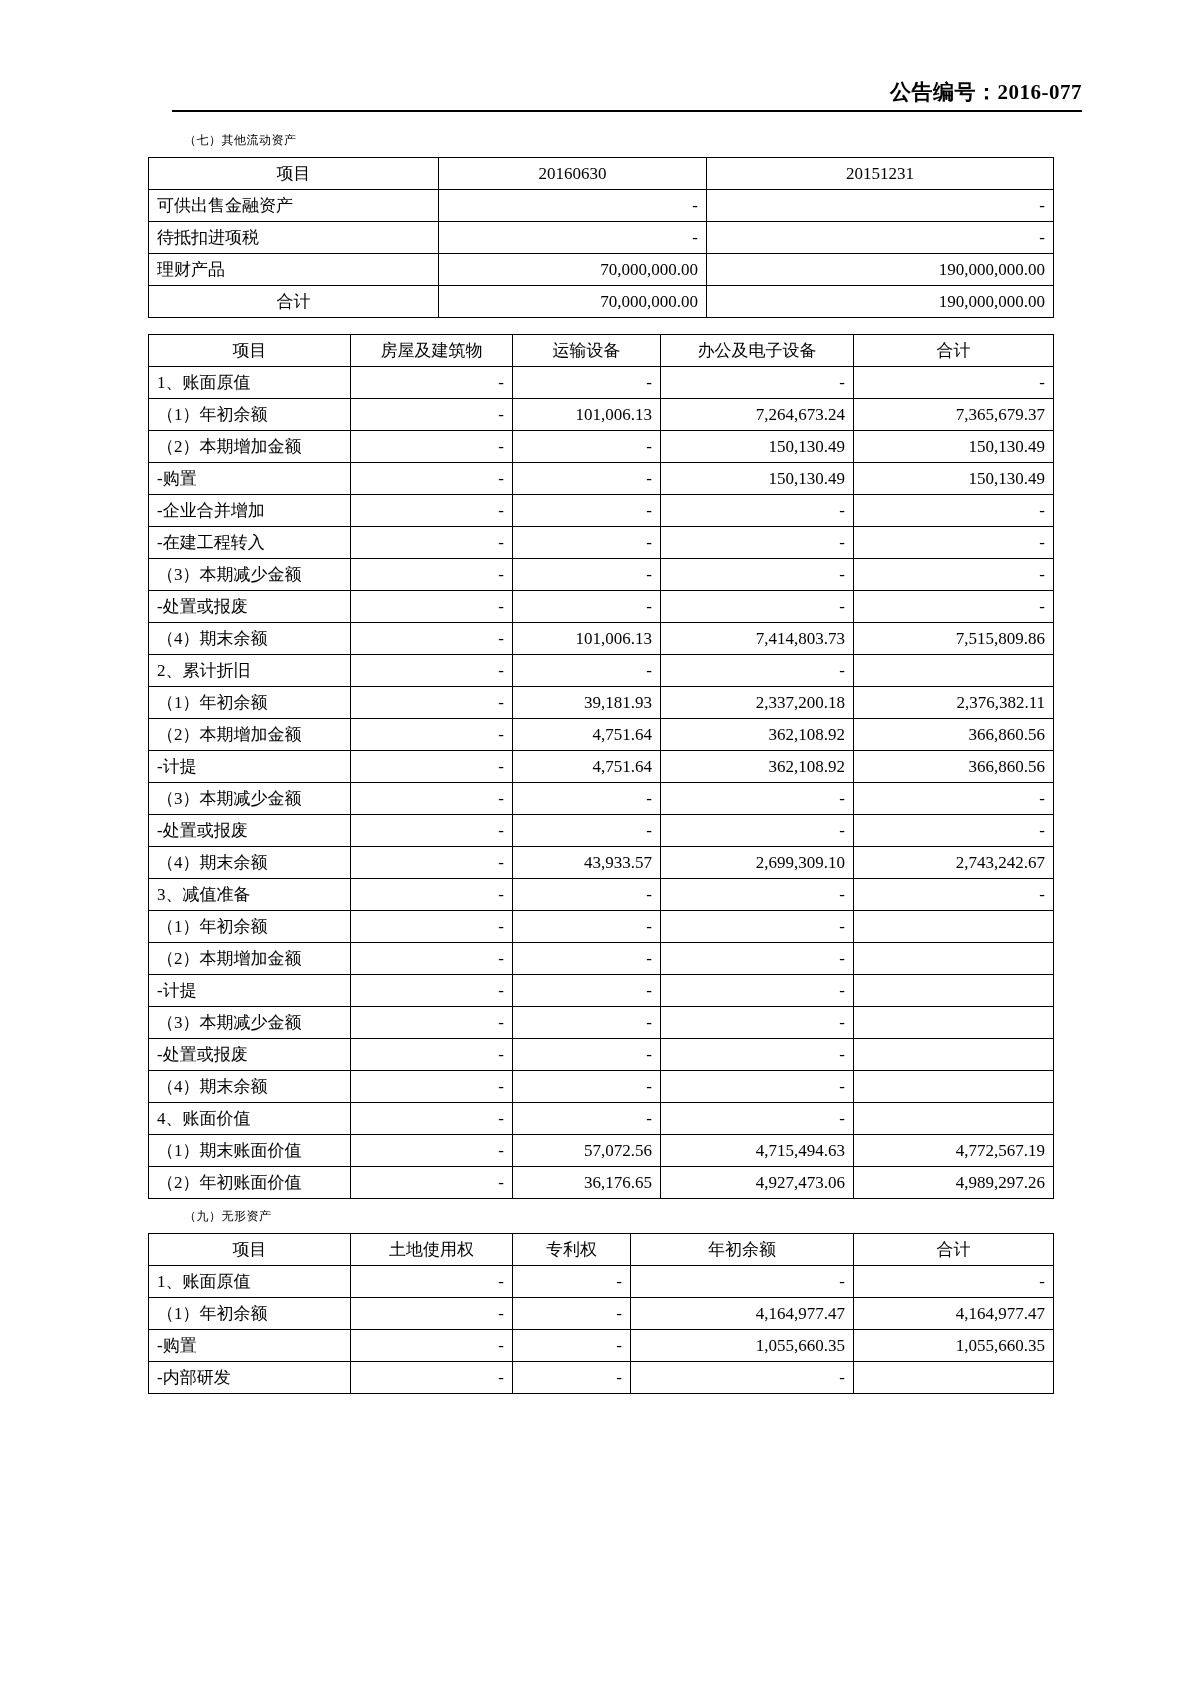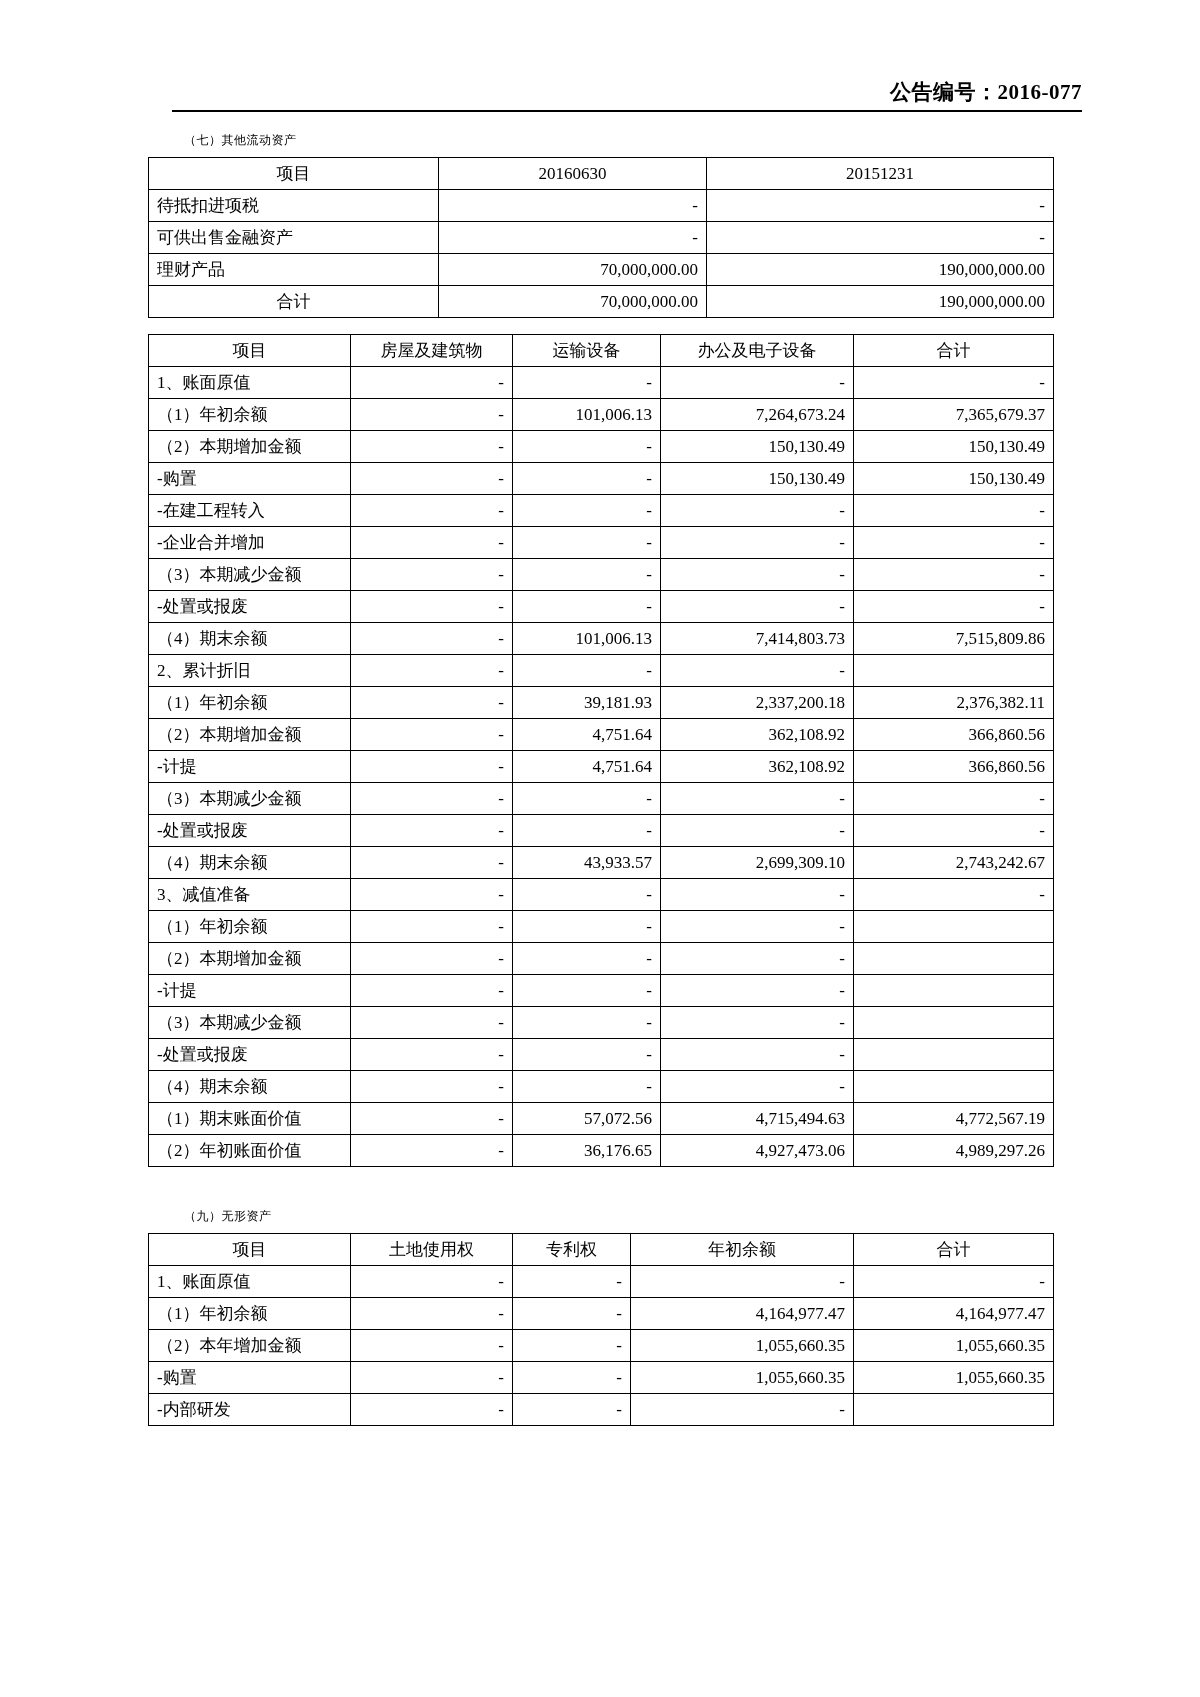--- a/index.html
+++ b/index.html
@@ -92,26 +92,26 @@
       </colgroup>
       <thead>
         <tr>
           <th class="c">项目</th>
           <th class="c">20160630</th>
           <th class="c">20151231</th>
         </tr>
       </thead>
       <tbody>
         <tr>
-          <td class="l">待抵扣进项税</td>
+          <td class="l">可供出售金融资产</td>
           <td class="r">-</td>
           <td class="r">-</td>
         </tr>
         <tr>
-          <td class="l">可供出售金融资产</td>
+          <td class="l">待抵扣进项税</td>
           <td class="r">-</td>
           <td class="r">-</td>
         </tr>
         <tr>
           <td class="l">理财产品</td>
           <td class="r">70,000,000.00</td>
           <td class="r">190,000,000.00</td>
         </tr>
         <tr>
           <td class="c">合计</td>
@@ -163,28 +163,28 @@
             <td class="r">150,130.49</td>
           </tr>
           <tr>
             <td class="l indent2">-购置</td>
             <td class="r">-</td>
             <td class="r">-</td>
             <td class="r">150,130.49</td>
             <td class="r">150,130.49</td>
           </tr>
           <tr>
+            <td class="l indent2">-企业合并增加</td>
+            <td class="r">-</td>
+            <td class="r">-</td>
+            <td class="r">-</td>
+            <td class="r">-</td>
+          </tr>
+          <tr>
             <td class="l indent2">-在建工程转入</td>
-            <td class="r">-</td>
-            <td class="r">-</td>
-            <td class="r">-</td>
-            <td class="r">-</td>
-          </tr>
-          <tr>
-            <td class="l indent2">-企业合并增加</td>
             <td class="r">-</td>
             <td class="r">-</td>
             <td class="r">-</td>
             <td class="r">-</td>
           </tr>
           <tr>
             <td class="l indent1">（3）本期减少金额</td>
             <td class="r">-</td>
             <td class="r">-</td>
             <td class="r">-</td>
@@ -290,20 +290,27 @@
           </tr>
           <tr>
             <td class="l indent2">-处置或报废</td>
             <td class="r">-</td>
             <td class="r">-</td>
             <td class="r">-</td>
             <td class="r"></td>
           </tr>
           <tr>
             <td class="l indent1">（4）期末余额</td>
+            <td class="r">-</td>
+            <td class="r">-</td>
+            <td class="r">-</td>
+            <td class="r"></td>
+          </tr>
+          <tr>
+            <td class="l">4、账面价值</td>
             <td class="r">-</td>
             <td class="r">-</td>
             <td class="r">-</td>
             <td class="r"></td>
           </tr>
           <tr>
             <td class="l indent1">（1）期末账面价值</td>
             <td class="r">-</td>
             <td class="r">57,072.56</td>
             <td class="r">4,715,494.63</td>
@@ -348,27 +355,20 @@
             <td class="r">-</td>
           </tr>
           <tr>
             <td class="l indent1">（1）年初余额</td>
             <td class="r">-</td>
             <td class="r">-</td>
             <td class="r">4,164,977.47</td>
             <td class="r">4,164,977.47</td>
           </tr>
           <tr>
-            <td class="l indent1">（2）本年增加金额</td>
-            <td class="r">-</td>
-            <td class="r">-</td>
-            <td class="r">1,055,660.35</td>
-            <td class="r">1,055,660.35</td>
-          </tr>
-          <tr>
             <td class="l indent2">-购置</td>
             <td class="r">-</td>
             <td class="r">-</td>
             <td class="r">1,055,660.35</td>
             <td class="r">1,055,660.35</td>
           </tr>
           <tr>
             <td class="l indent2">-内部研发</td>
             <td class="r">-</td>
             <td class="r">-</td>

